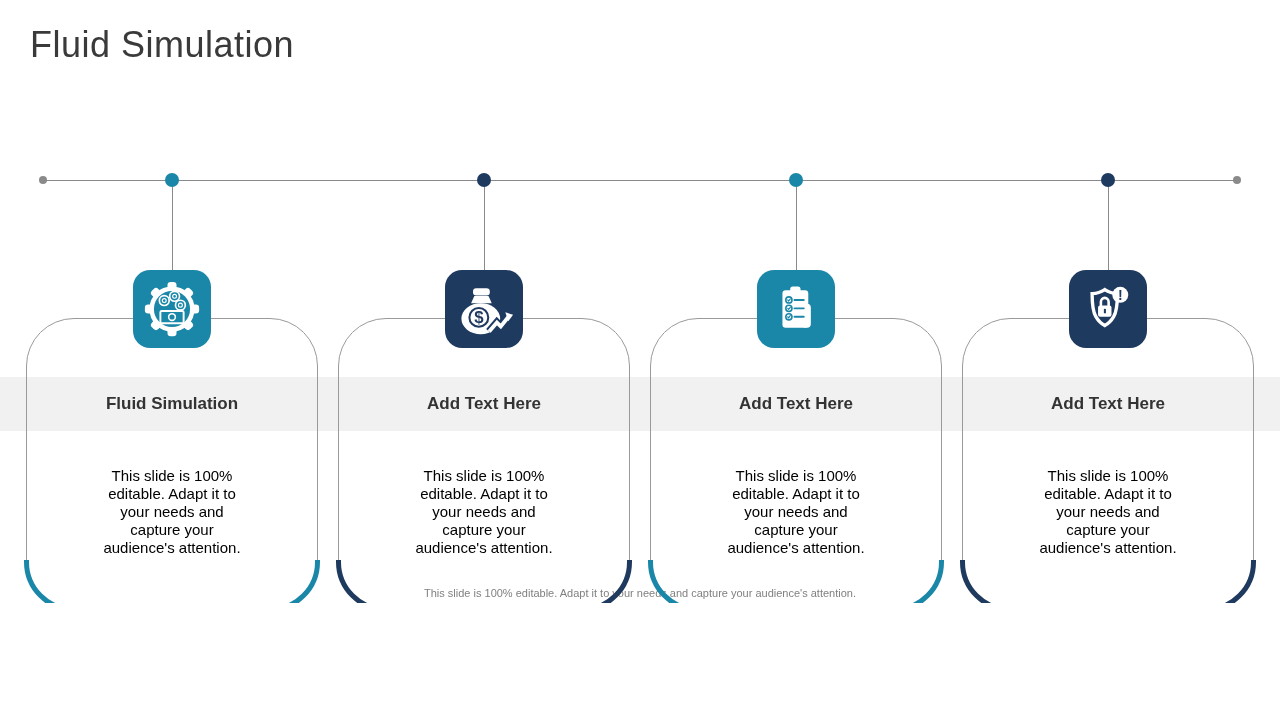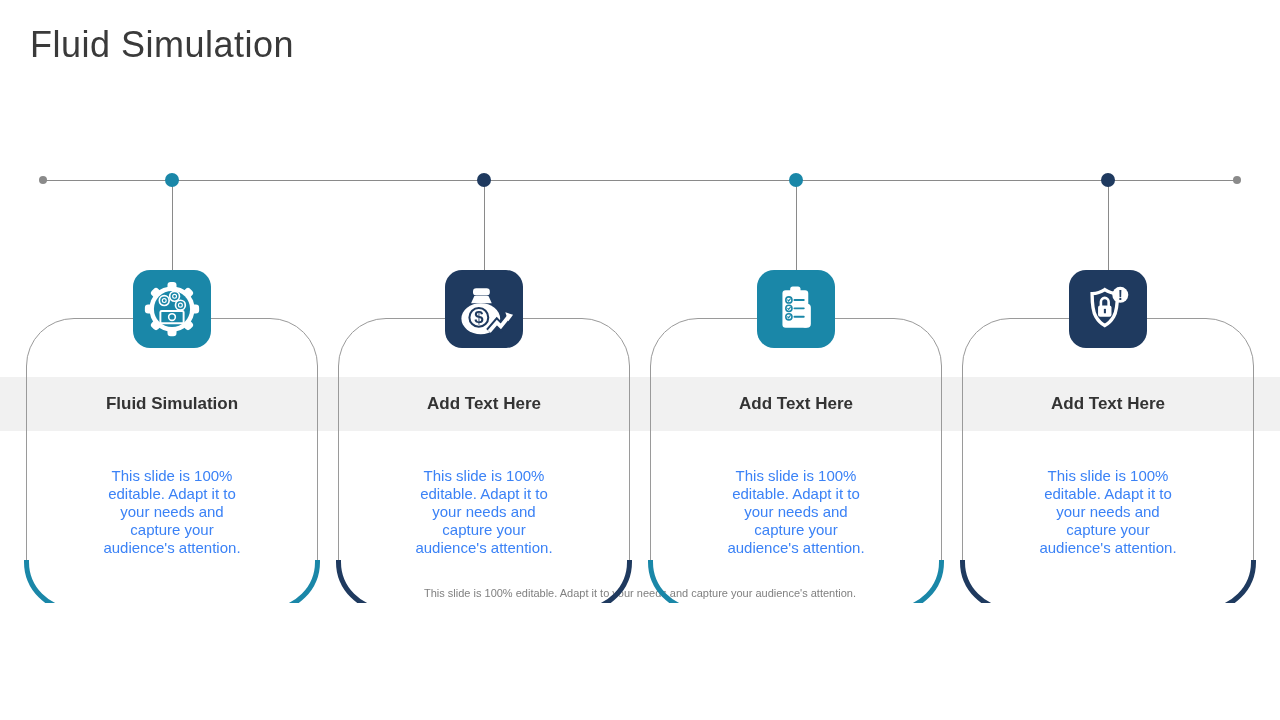--- a/index.html
+++ b/index.html
@@ -53,21 +53,21 @@
     pointer-events: none;
   }
 
   .card-title {
     position: absolute; top: 75px; left: 0; width: 100%;
     text-align: center; font-size: 17px; font-weight: bold; color: #333333;
   }
   .card-body {
     position: absolute; top: 148px; left: 50%; transform: translateX(-50%);
     width: 180px; text-align: center;
-    font-size: 15px; line-height: 18px; color: #3b82f6;
+    font-size: 15px; line-height: 18px; color: #000000;
     white-space: pre-line;
   }
 
   .footer-note {
     position: absolute; left: 0; bottom: 4px; width: 100%;
     text-align: center; font-size: 11px; color: #808080;
   }
 </style>
 </head>
 <body>

